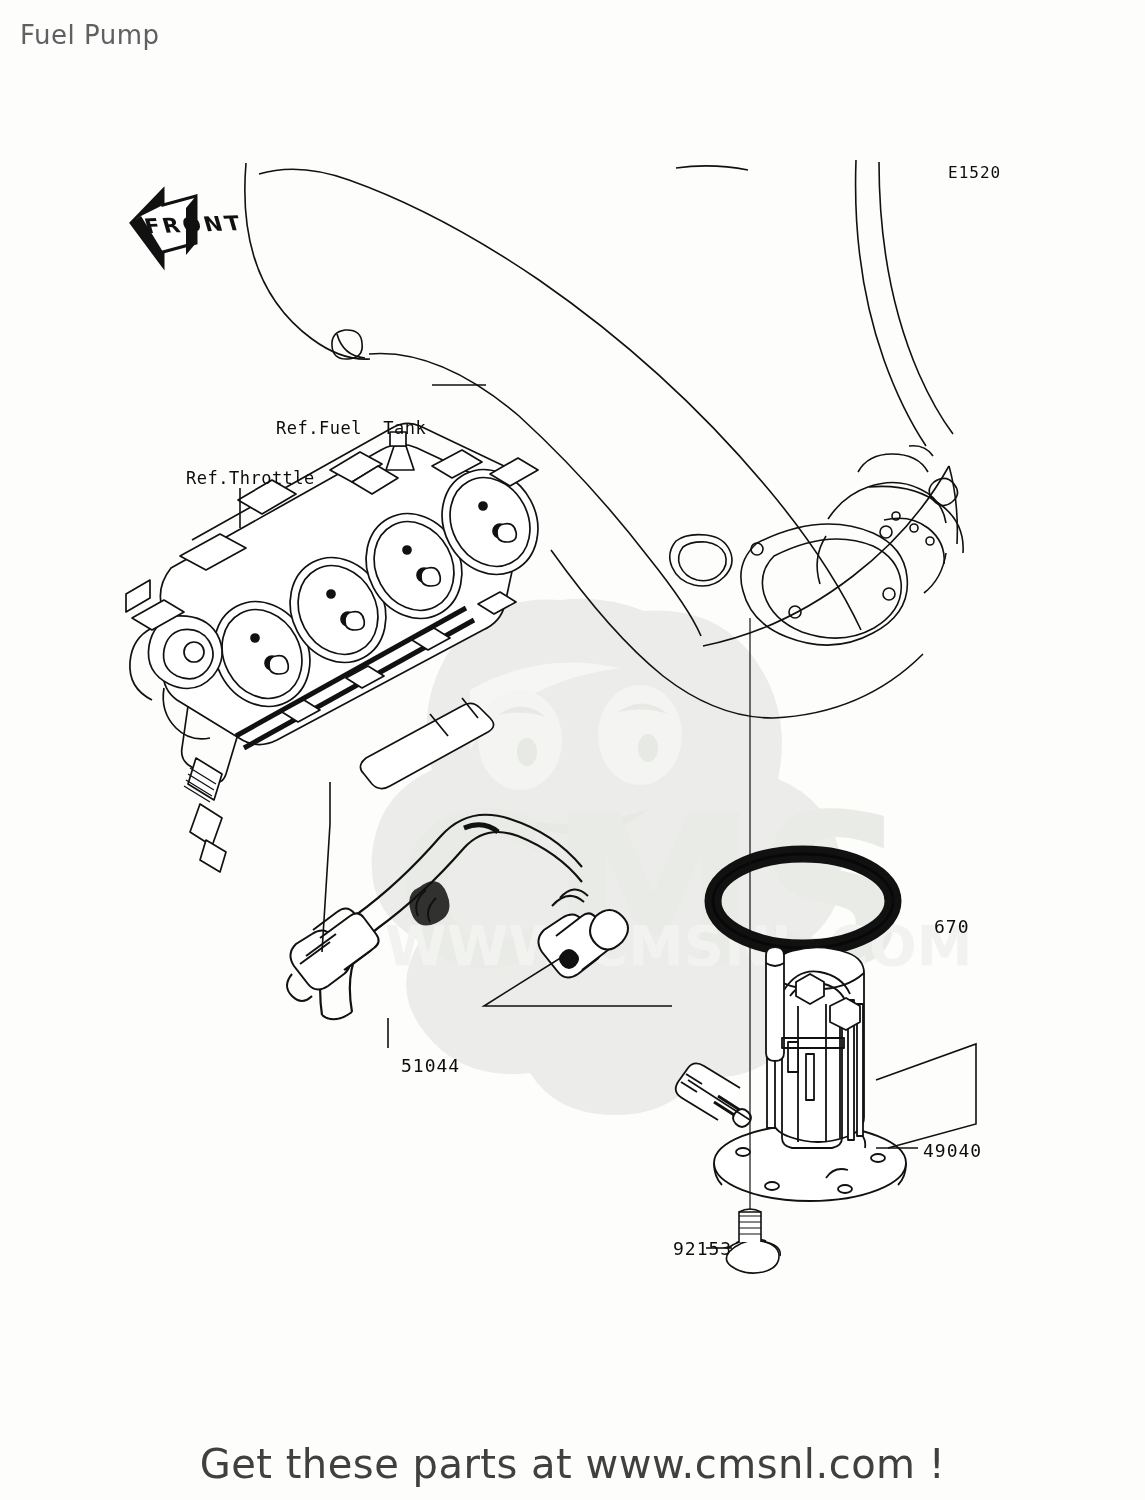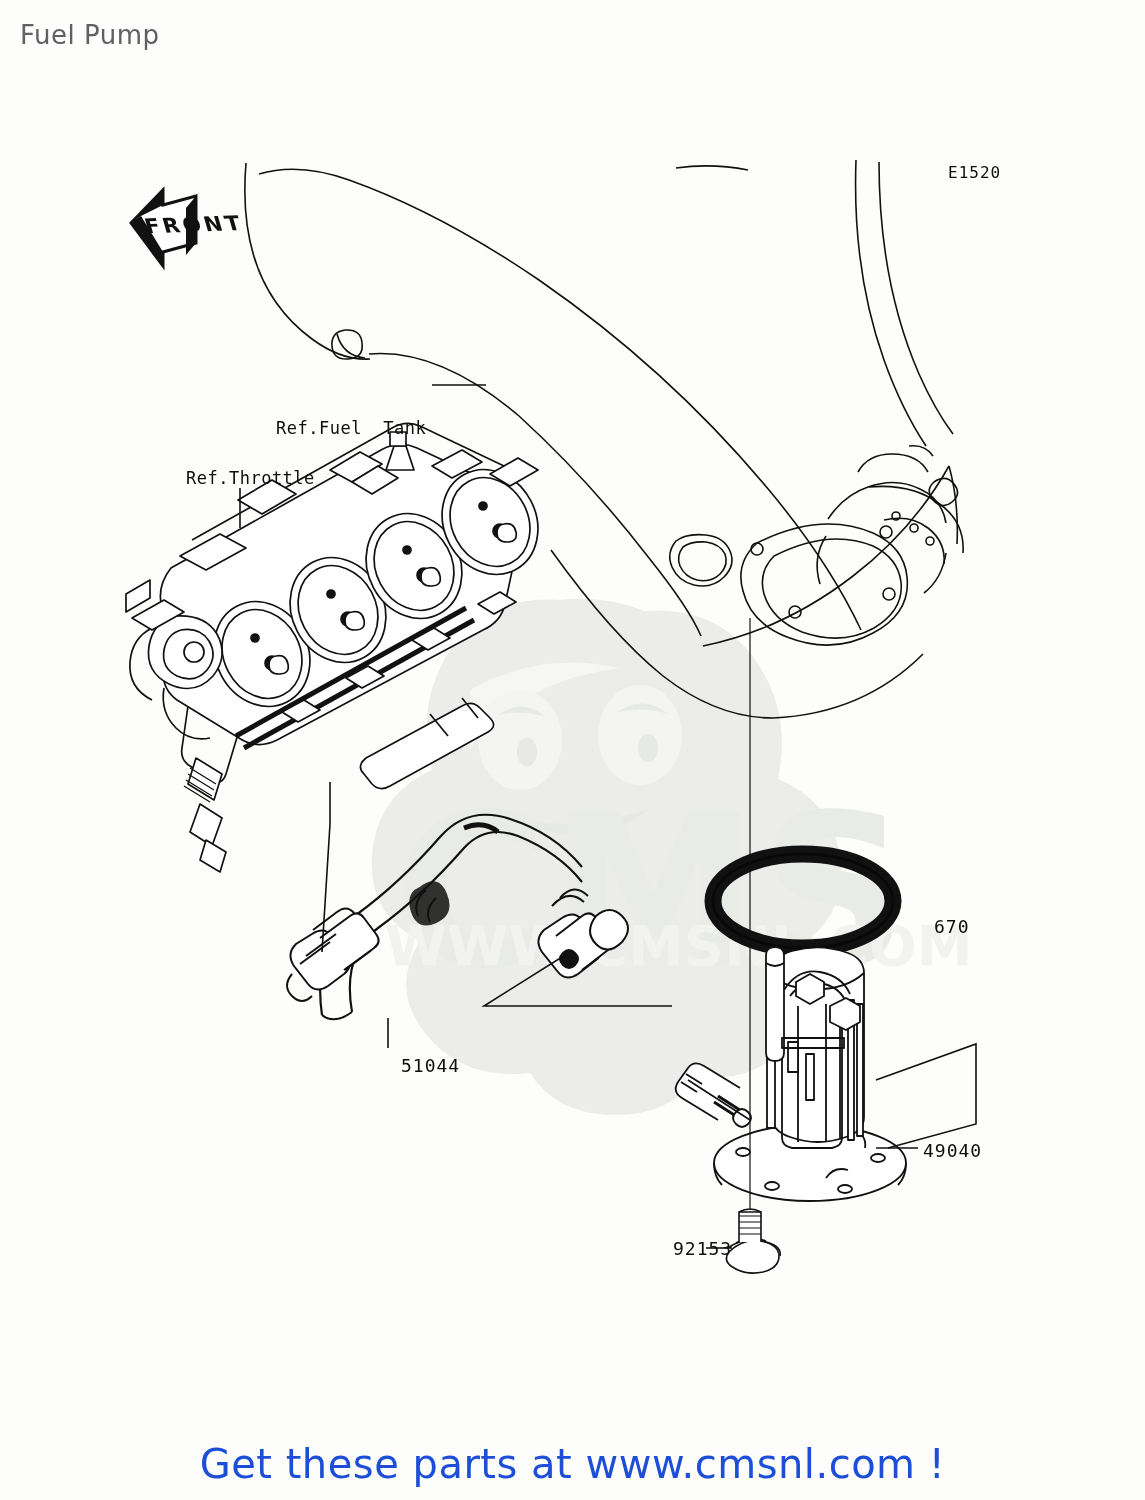--- a/index.html
+++ b/index.html
@@ -22,21 +22,21 @@
   }
   #lbl-e1520{left:948px;top:163px;font-size:16px;letter-spacing:1px;}
   #lbl-fueltank{left:276px;top:374px;font-size:17px;letter-spacing:.5px;margin-top:44px;}
   #lbl-throttle{left:186px;top:468px;font-size:17px;letter-spacing:.5px;}
   #lbl-670{left:902px;top:916px;font-size:18px;letter-spacing:1px;padding-left:32px;}
   #lbl-49040{left:923px;top:1140px;font-size:18px;letter-spacing:1px;text-align:right;}
   #lbl-51044{left:358px;top:1055px;font-size:18px;letter-spacing:1px;margin-left:43px;}
   #lbl-92153{left:640px;top:1238px;font-size:18px;letter-spacing:1px;margin-left:33px;}
   #footer{
     position:absolute;left:0;top:1441px;width:1145px;text-align:center;
-    font-size:40px;color:#1d4ed8;font-family:"DejaVu Sans",sans-serif;
+    font-size:40px;color:#404040;font-family:"DejaVu Sans",sans-serif;
     letter-spacing:.5px;
   }
 </style>
 </head>
 <body>
 
 <div id="page-title">Fuel Pump</div>
 
 <svg id="diagram" viewBox="0 0 1145 1500" xmlns="http://www.w3.org/2000/svg">
 

